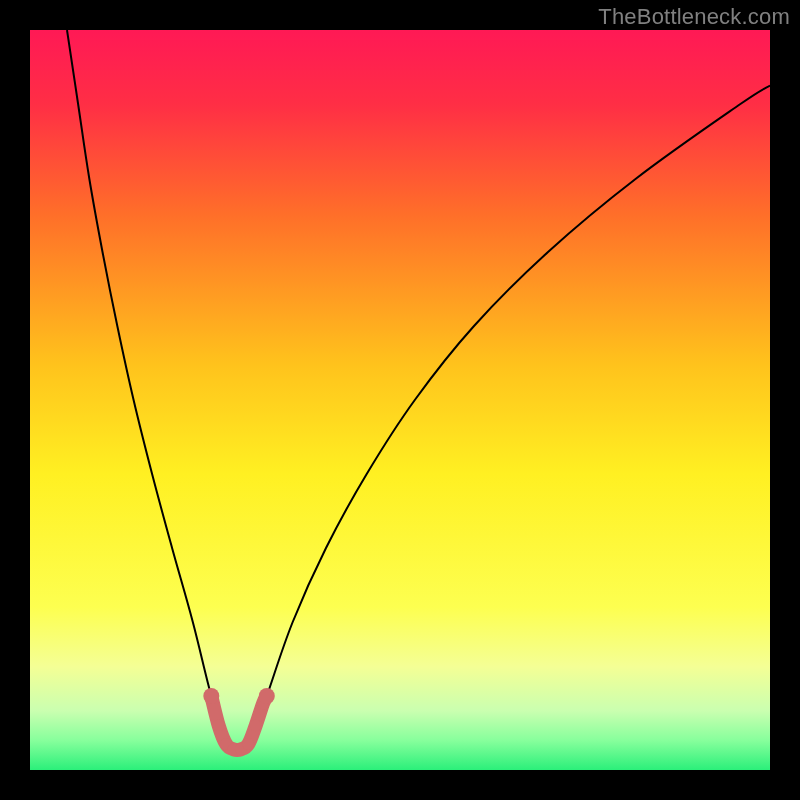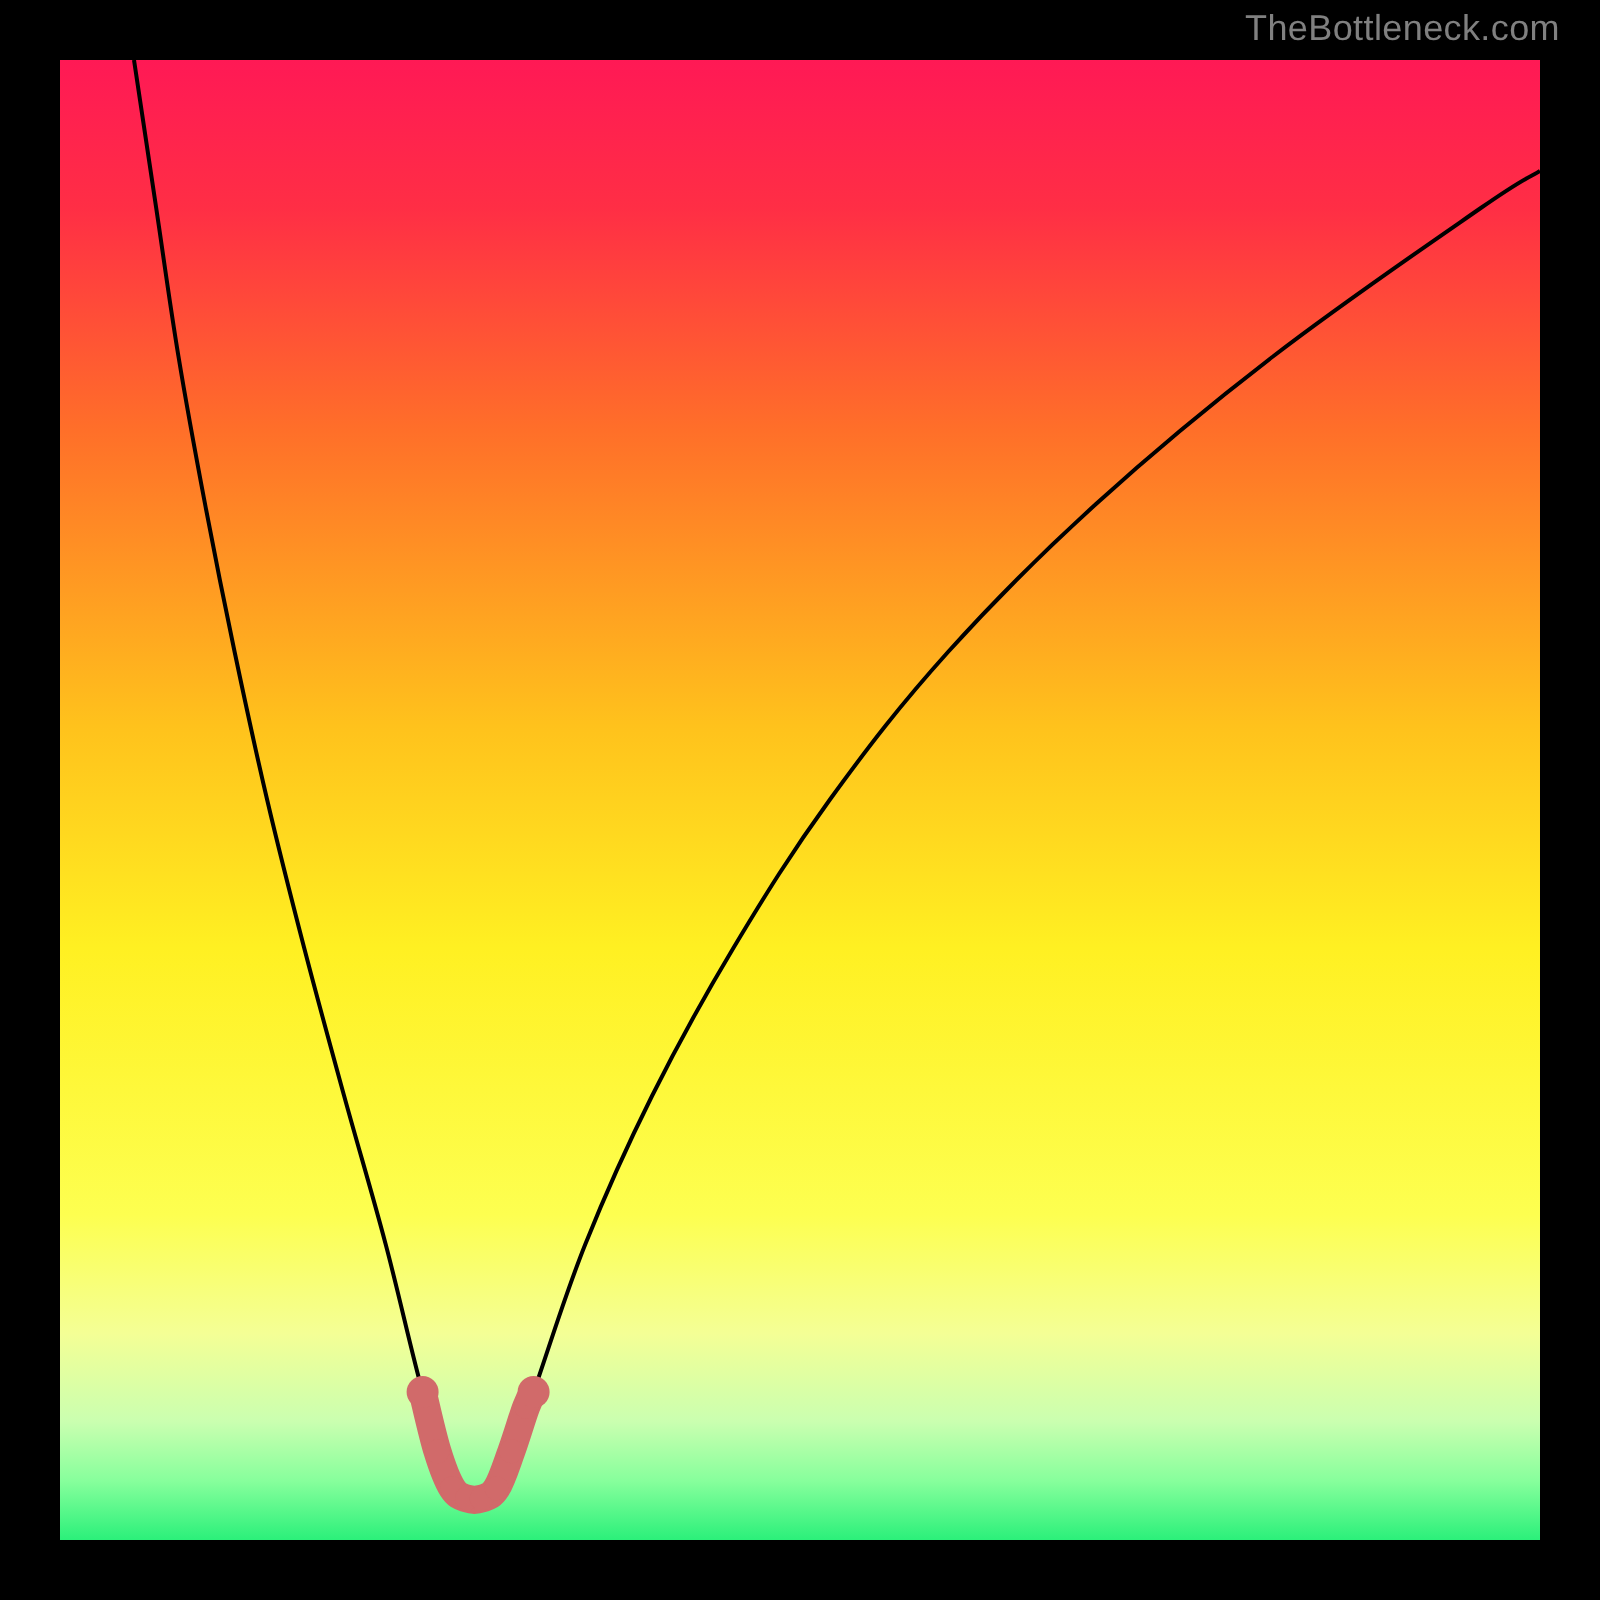--- a/index.html
+++ b/index.html
@@ -23,23 +23,23 @@
     position: absolute;
     top: 30px;
     left: 30px;
     width: 740px;
     height: 740px;
     overflow: hidden;
   }
   .watermark {
     position: absolute;
     top: 4px;
-    right: 20px;
+    right: 10px;
     color: #808080;
-    font-size: 18px;
+    font-size: 22px;
     font-weight: 500;
     letter-spacing: 0.2px;
   }
   svg {
     display: block;
   }
 </style>
 </head>
 <body>
 

